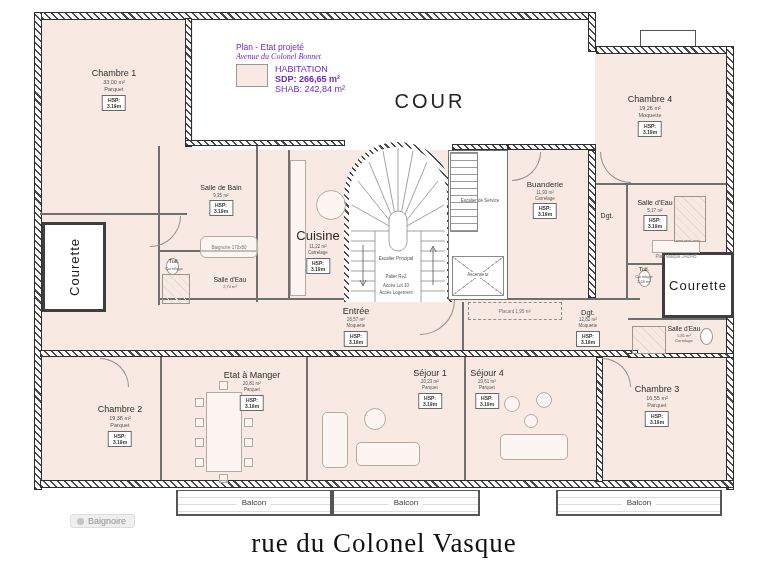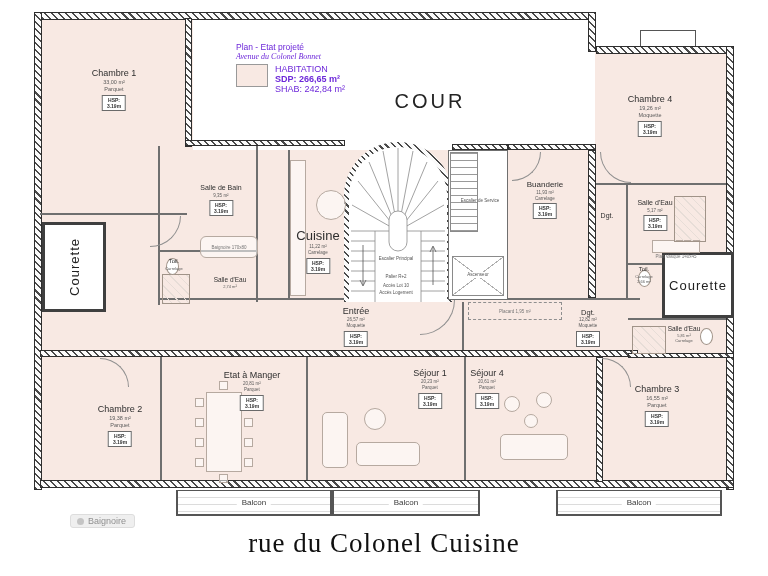--- a/index.html
+++ b/index.html
@@ -312,17 +312,17 @@
     <div class="swatch"></div>
     <div>
       <div class="cat">HABITATION</div>
       <div class="sdp">SDP: 266,65 m²</div>
       <div class="shab">SHAB: 242,84 m²</div>
     </div>
   </div>
 </div>
 
 <div class="cour-label">COUR</div>
-<div class="street">rue du Colonel Cuisine</div>
+<div class="street">rue du Colonel Vasque</div>
 <div class="wm">
   <span class="wm-dot"></span>
   <span>Baignoire</span>
 </div>
 
 </body></html>

